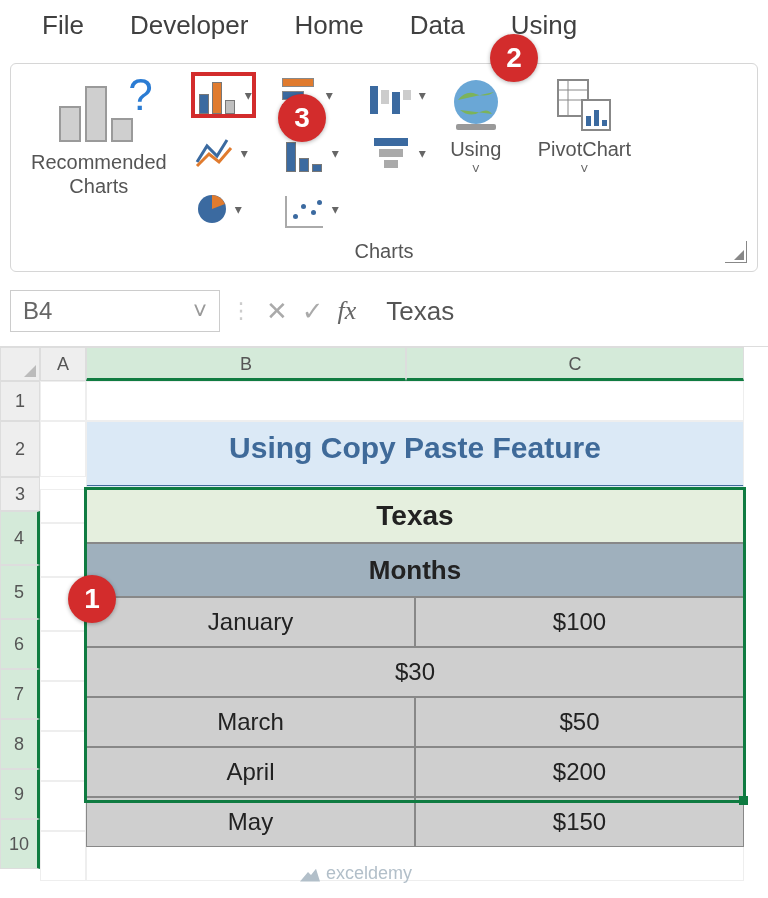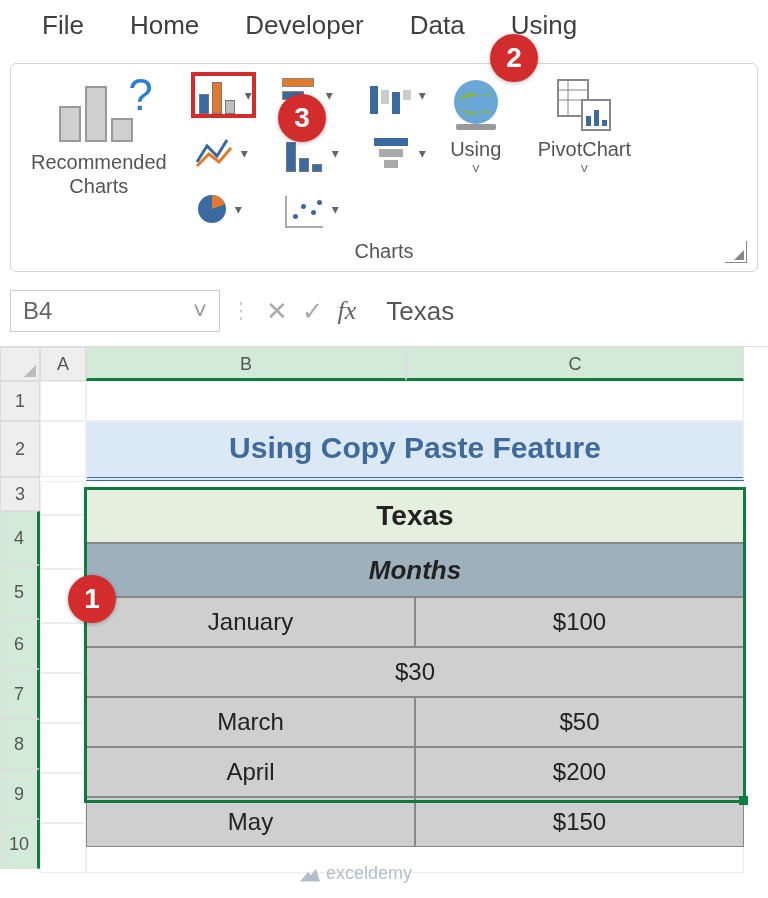--- a/index.html
+++ b/index.html
@@ -133,32 +133,32 @@
   .row-headers { display: flex; flex-direction: column; }
   .rh { width: 40px; border: 1px solid #ddd; background: #eee; text-align: center; font-size: 18px; color: #555; display: flex; align-items: center; justify-content: center; }
   .rh.sel { background: #d4ead9; border-right: 3px solid #107c41; }
   .cells { position: relative; flex: 1; }
   .cellrow { display: flex; }
   .cell { border: 1px solid #eee; }
   .cell.A { width: 46px; }
   .cell.BC { width: 658px; }
   .title-cell {
     background: #dbe9f6; text-align: center; color: #3f6a99;
-    font-size: 30px; font-weight: 700; height: 60px; line-height: 52px;
+    font-size: 30px; font-weight: 700; height: 68px; line-height: 52px;
     border-bottom: 4px double #3f6a99;
   }
   .data-table-wrap { position: absolute; left: 46px; top: 108px; width: 658px; }
   .dt-title {
     background: #e5efde; text-align: center; font-size: 28px; font-weight: 700;
     color: #222; height: 54px; line-height: 52px; border: 1px solid #888;
   }
   .dt-head { display: flex; }
   .dt-head div {
     flex: 1; background: #9fb0bd; text-align: center; font-size: 26px;
-    font-weight: 700; color: #222; height: 54px; line-height: 52px; border: 1px solid #888; font-style: italic;
+    font-weight: 700; color: #222; height: 54px; line-height: 52px; border: 1px solid #888;
   }
   .dt-row { display: flex; }
   .dt-row div {
     flex: 1; background: #cfcfcf; text-align: center; font-size: 24px;
     color: #222; height: 50px; line-height: 48px; border: 1px solid #888;
   }
   .selection-outline {
     position: absolute; border: 3px solid #0f7b41;
     left: 44px; top: 106px; width: 662px; height: 316px; pointer-events: none;
   }
@@ -174,22 +174,22 @@
     position: absolute; left: 300px; bottom: 14px; color: #b2bfc9;
     font-size: 18px; display: flex; align-items: center; gap: 6px;
   }
   .wm-icon { width: 20px; height: 16px; background: #b2bfc9; clip-path: polygon(0 100%,40% 40%,55% 60%,80% 20%,100% 100%); }
 </style>
 </head>
 <body>
 
 <div class="menu-tabs" id="menuTabs">
     <div class="menu-tab">File</div>
+    <div class="menu-tab">Developer</div>
     <div class="menu-tab">Home</div>
-    <div class="menu-tab">Developer</div>
     <div class="menu-tab">Data</div>
     <div class="menu-tab">Using</div>
   </div>
 
 <div class="ribbon">
   <div class="ribbon-row">
     <div class="rec-charts">
       <div class="icon-area">
         <div class="rc-bar b1"></div>
           <div class="rc-bar b2"></div>

